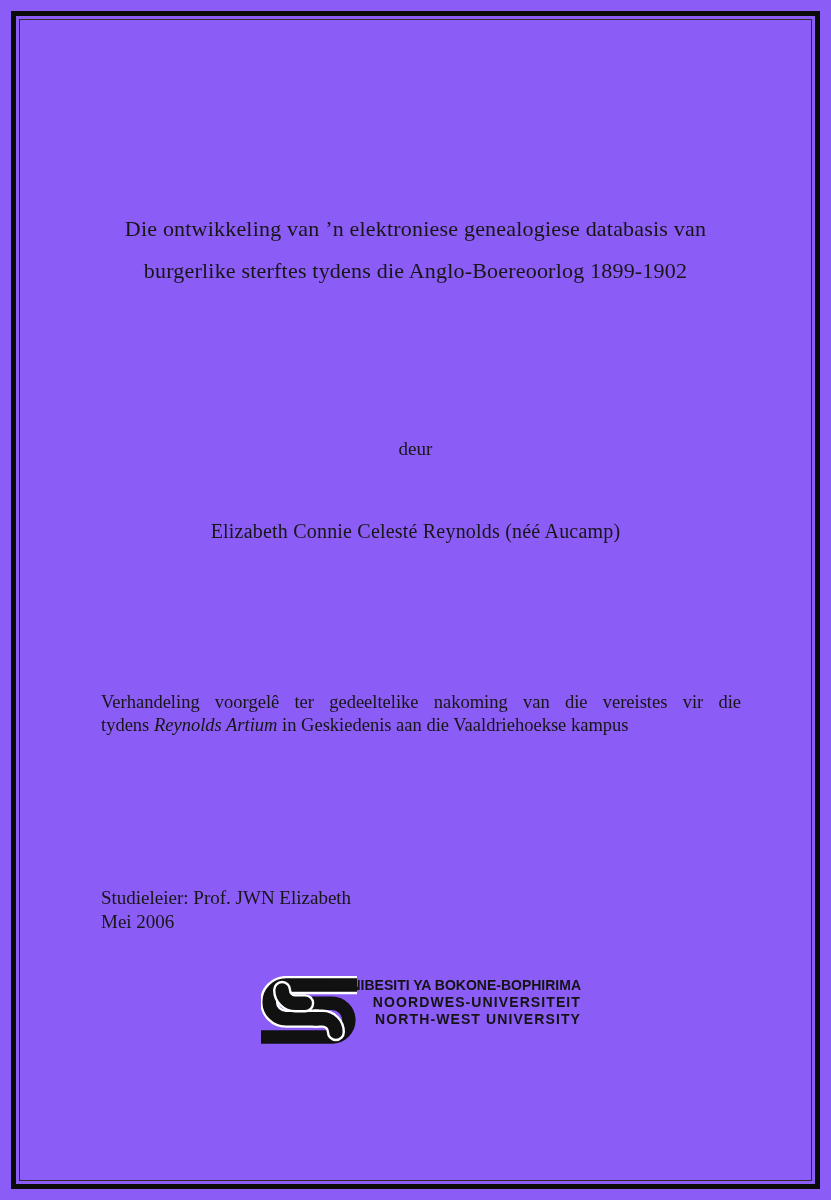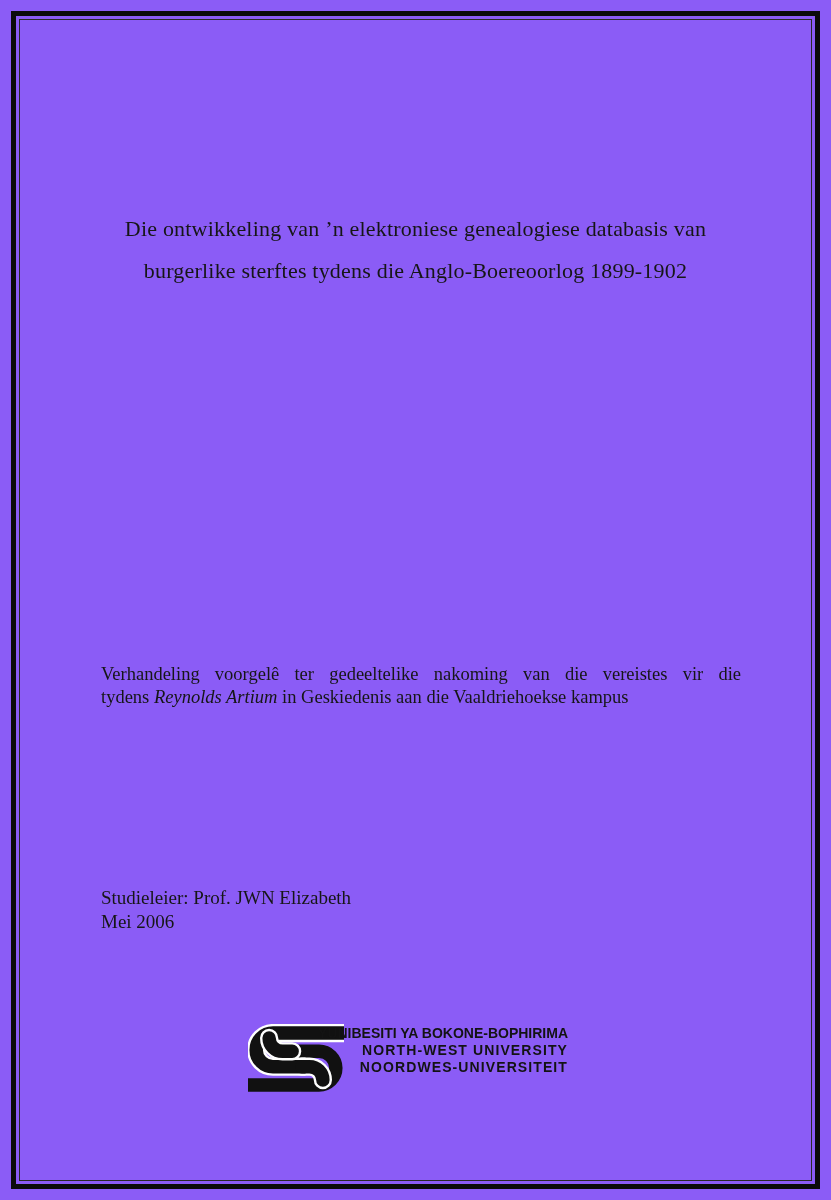--- a/index.html
+++ b/index.html
@@ -28,34 +28,34 @@
   }
   .byline {
     position: absolute; left: 0; right: 0; top: 438px;
     text-align: center; font-size: 19px;
   }
   .author {
     position: absolute; left: 0; right: 0; top: 520px;
     text-align: center; font-size: 20px; letter-spacing: 0.2px;
   }
   .statement {
-    position: absolute; left: 101px; top: 663px; width: 640px;
+    position: absolute; left: 101px; top: 691px; width: 640px;
     font-size: 18.5px; line-height: 22.5px;
   }
   .statement .justified {
     text-align: justify;
     text-align-last: justify;
   }
   .statement .italic { font-style: italic; }
   .supervisor-block {
     position: absolute; left: 101px; top: 886px;
     font-size: 19px; line-height: 24px;
   }
   .logo {
-    position: absolute; left: 248px; top: 974px; width: 330px; height: 78px; margin-top: 48px;
+    position: absolute; left: 261px; top: 974px; width: 330px; height: 78px;
   }
   .logo-mark { position: absolute; left: 0; top: 2px; }
   .logo-text {
     position: absolute; left: 64px; top: 3px; width: 256px;
     text-align: right;
     font-family: "Liberation Sans", sans-serif;
     font-weight: bold;
     font-size: 14px; line-height: 17px;
     color: #131313;
     white-space: nowrap;
@@ -67,21 +67,23 @@
 
 <div class="page">
   <div class="frame-outer"></div>
   <div class="frame-inner"></div>
 
   <div class="title-block">
     <div>Die ontwikkeling van ’n elektroniese genealogiese databasis van</div>
     <div>burgerlike sterftes tydens die Anglo-Boereoorlog 1899-1902</div>
   </div>
 
+  <div class="byline">deur</div>
 
+  <div class="author">Elizabeth Connie Celesté Reynolds (néé Aucamp)</div>
 
   <div class="statement">
     <div class="justified">Verhandeling voorgelê ter gedeeltelike nakoming van die vereistes vir die</div>
     <div><span>tydens </span><span class="italic">Reynolds Artium</span><span> in Geskiedenis aan die Vaaldriehoekse kampus</span></div>
   </div>
 
   <div class="supervisor-block">
     <div>Studieleier: Prof. JWN Elizabeth</div>
     <div>Mei 2006</div>
   </div>
@@ -94,17 +96,17 @@
       <path d="M 100 9 H 26 A 17.5 17.5 0 0 0 26 44 H 60" fill="none" stroke="#fefefe" stroke-width="19"></path>
       <path d="M 56 44 H 64 A 14 14 0 0 1 78 58" fill="none" stroke="#fefefe" stroke-width="19" stroke-linecap="round"></path>
       <path d="M 100 9 H 26 A 17.5 17.5 0 0 0 26 44 H 60" fill="none" stroke="#111" stroke-width="14"></path>
       <path d="M 56 44 H 64 A 14 14 0 0 1 78 58" fill="none" stroke="#111" stroke-width="14" stroke-linecap="round"></path>
 
       <path d="M 46 28 H 36 A 14 14 0 0 1 22 14" fill="none" stroke="#fefefe" stroke-width="19" stroke-linecap="round"></path>
       <path d="M 46 28 H 36 A 14 14 0 0 1 22 14" fill="none" stroke="#111" stroke-width="14" stroke-linecap="round"></path>
     </svg>
     <div class="logo-text">
       <div>YUNIBESITI YA BOKONE-BOPHIRIMA</div>
+      <div class="spaced">NOORDWES-UNIVERSITEIT</div>
       <div class="spaced">NORTH-WEST UNIVERSITY</div>
-      <div class="spaced">NOORDWES-UNIVERSITEIT</div>
     </div>
   </div>
 </div>
 
 </body></html>

